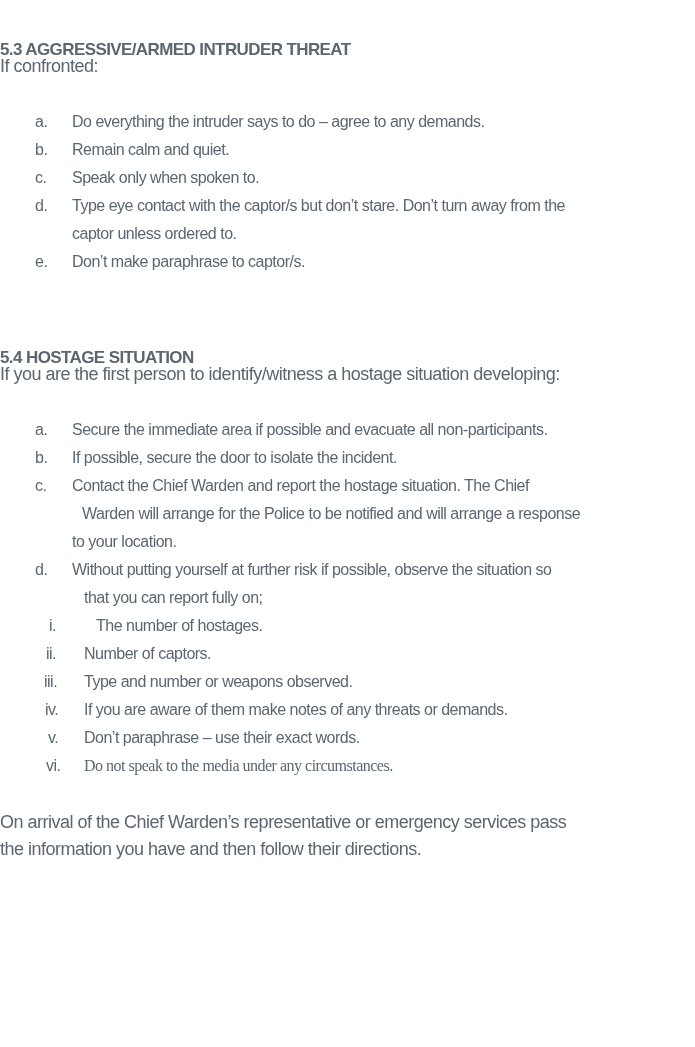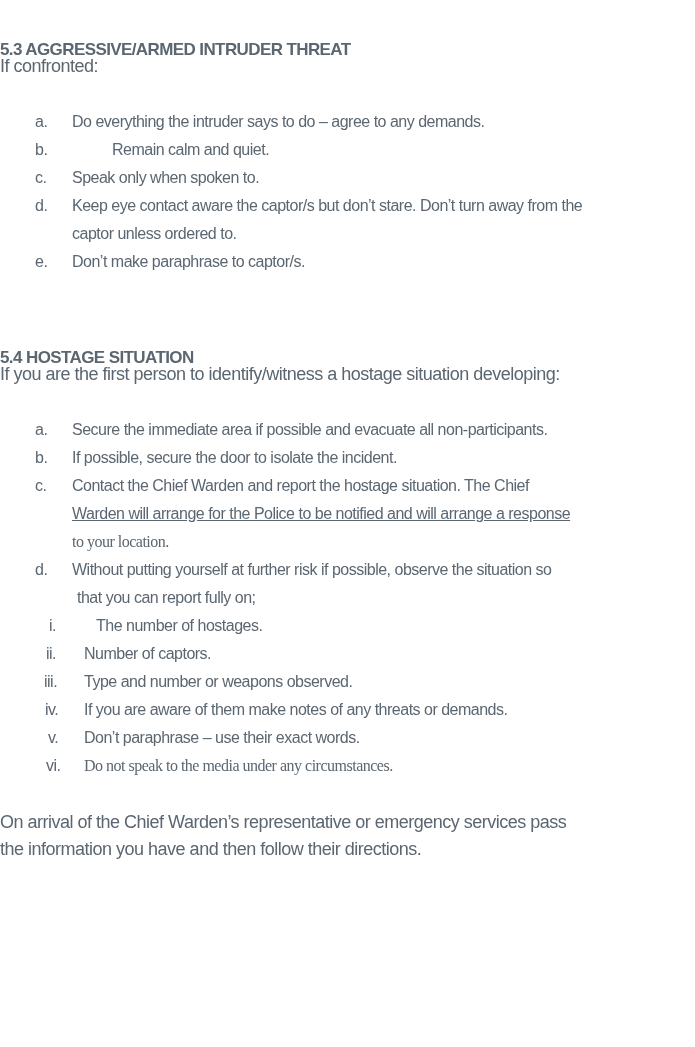--- a/index.html
+++ b/index.html
@@ -19,29 +19,29 @@
 <div>
   <div class="line h" style="top:0px;">5.3 AGGRESSIVE/ARMED INTRUDER THREAT</div>
   <div class="line p" style="top:56px;">If confronted:</div>
 
   <div>
     <span class="line li mk" style="top:113px;left:35px;">a.</span>
     <span class="line li" style="top:113px;left:72px;">Do everything the intruder says to do – agree to any demands.</span>
   </div>
   <div>
     <span class="line li mk" style="top:141px;left:35px;">b.</span>
-    <span class="line li" style="top:141px;left:72px;margin-left:40px;">Remain calm and quiet.</span>
+    <span class="line li" style="top:141px;left:72px;">Remain calm and quiet.</span>
   </div>
   <div>
     <span class="line li mk" style="top:169px;left:35px;">c.</span>
     <span class="line li" style="top:169px;left:72px;">Speak only when spoken to.</span>
   </div>
   <div>
     <span class="line li mk" style="top:197px;left:35px;">d.</span>
-    <span class="line li" style="top:197px;left:72px;">Keep eye contact aware the captor/s but don’t stare. Don’t turn away from the</span>
+    <span class="line li" style="top:197px;left:72px;">Type eye contact with the captor/s but don’t stare. Don’t turn away from the</span>
     <span class="line li" style="top:225px;left:72px;">captor unless ordered to.</span>
   </div>
   <div>
     <span class="line li mk" style="top:253px;left:35px;">e.</span>
     <span class="line li" style="top:253px;left:72px;">Don’t make paraphrase to captor/s.</span>
   </div>
 
   <div class="line h" style="top:308px;">5.4 HOSTAGE SITUATION</div>
   <div class="line p" style="top:364px;">If you are the first person to identify/witness a hostage situation developing:</div>
 
@@ -49,27 +49,27 @@
     <span class="line li mk" style="top:421px;left:35px;">a.</span>
     <span class="line li" style="top:421px;left:72px;">Secure the immediate area if possible and evacuate all non-participants.</span>
   </div>
   <div>
     <span class="line li mk" style="top:449px;left:35px;">b.</span>
     <span class="line li" style="top:449px;left:72px;">If possible, secure the door to isolate the incident.</span>
   </div>
   <div>
     <span class="line li mk" style="top:477px;left:35px;">c.</span>
     <span class="line li" style="top:477px;left:72px;">Contact the Chief Warden and report the hostage situation. The Chief</span>
-    <span class="line li" style="top:505px;left:72px;text-decoration:underline;">Warden will arrange for the Police to be notified and will arrange a response</span>
-    <span class="line li" style="top:533px;left:72px;font-family:Liberation Serif, serif;">to your location.</span>
+    <span class="line li" style="top:505px;left:82px;">Warden will arrange for the Police to be notified and will arrange a response</span>
+    <span class="line li" style="top:533px;left:72px;">to your location.</span>
   </div>
   <div>
     <span class="line li mk" style="top:561px;left:35px;">d.</span>
     <span class="line li" style="top:561px;left:72px;">Without putting yourself at further risk if possible, observe the situation so</span>
-    <span class="line li" style="top:589px;left:77px;">that you can report fully on;</span>
+    <span class="line li" style="top:589px;left:84px;">that you can report fully on;</span>
   </div>
 
   <div>
     <span class="line li mk" style="top:617px;left:49px;">i.</span>
     <span class="line li" style="top:617px;left:96px;">The number of hostages.</span>
   </div>
   <div>
     <span class="line li mk" style="top:645px;left:46px;">ii.</span>
     <span class="line li" style="top:645px;left:84px;">Number of captors.</span>
   </div>

